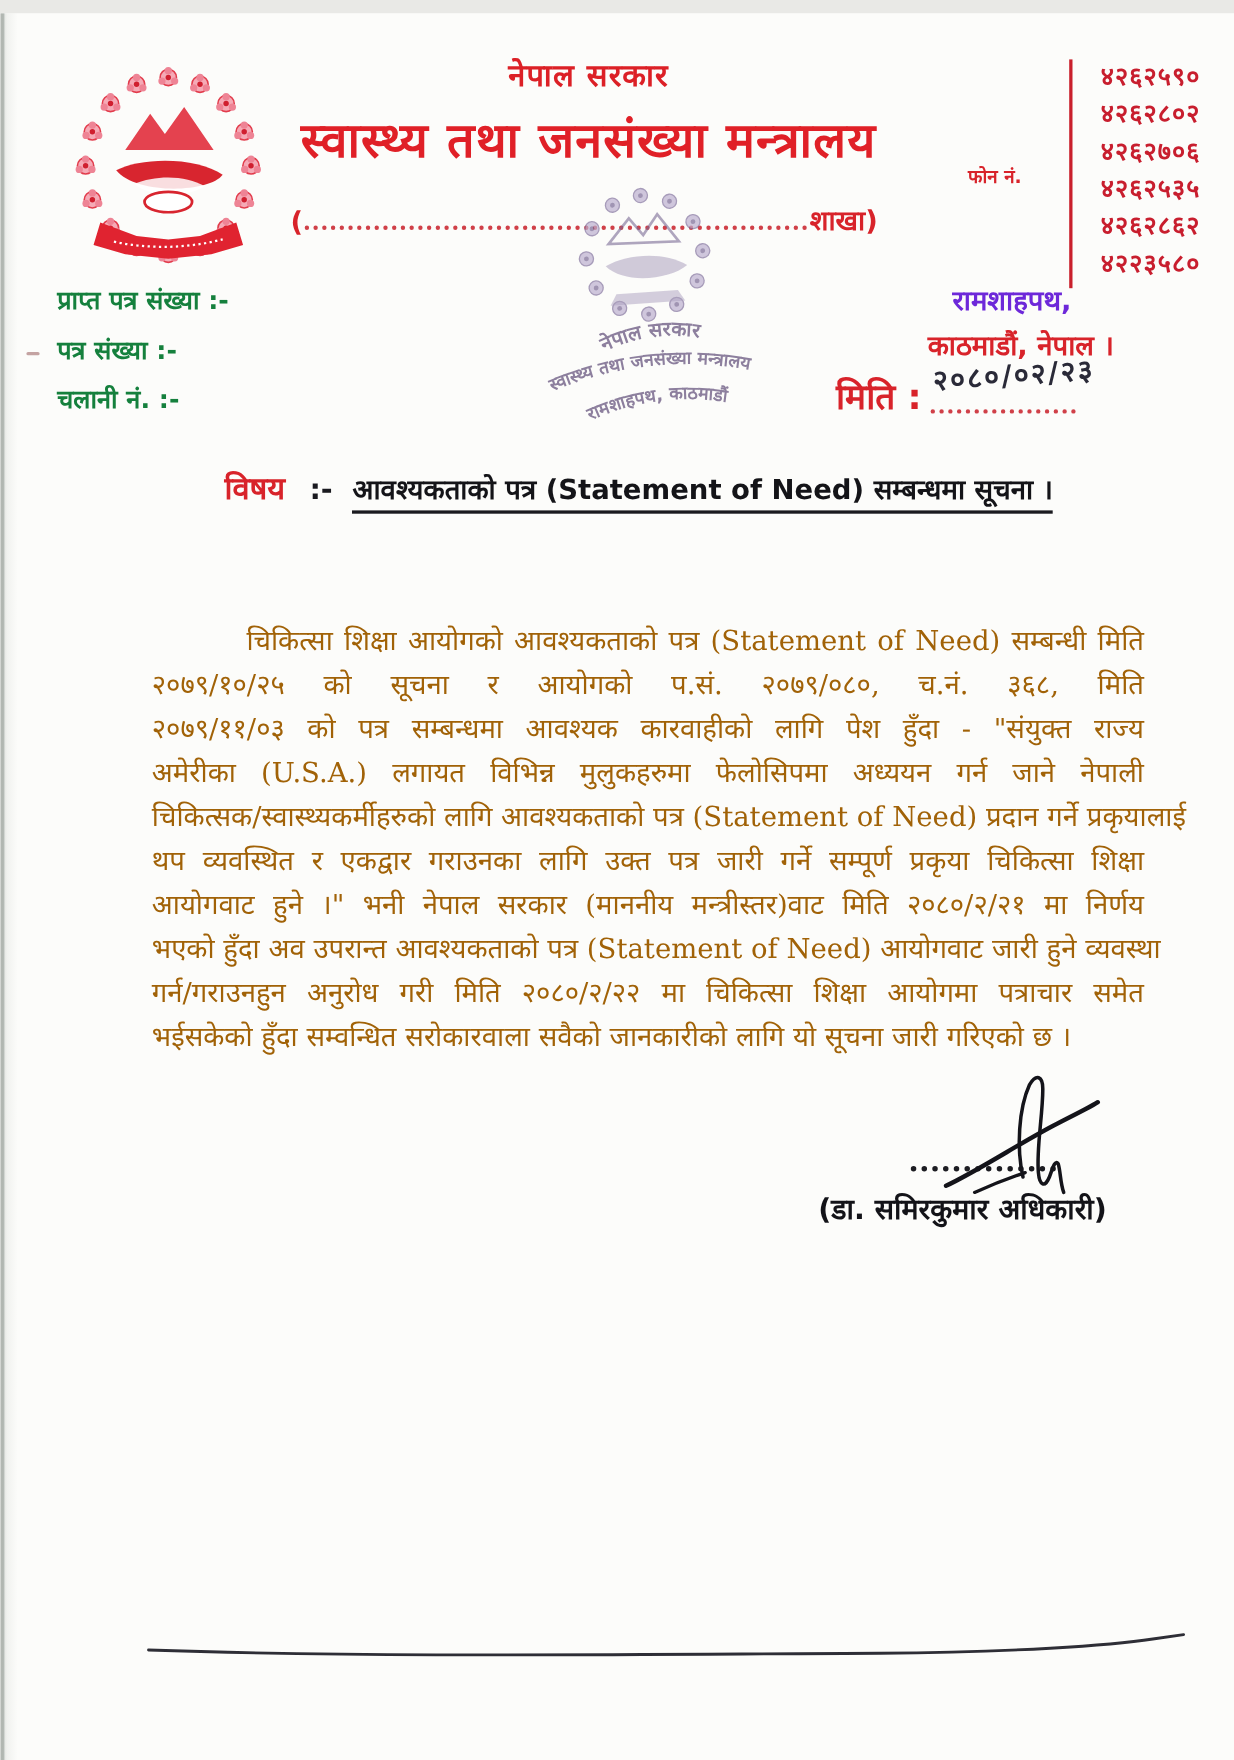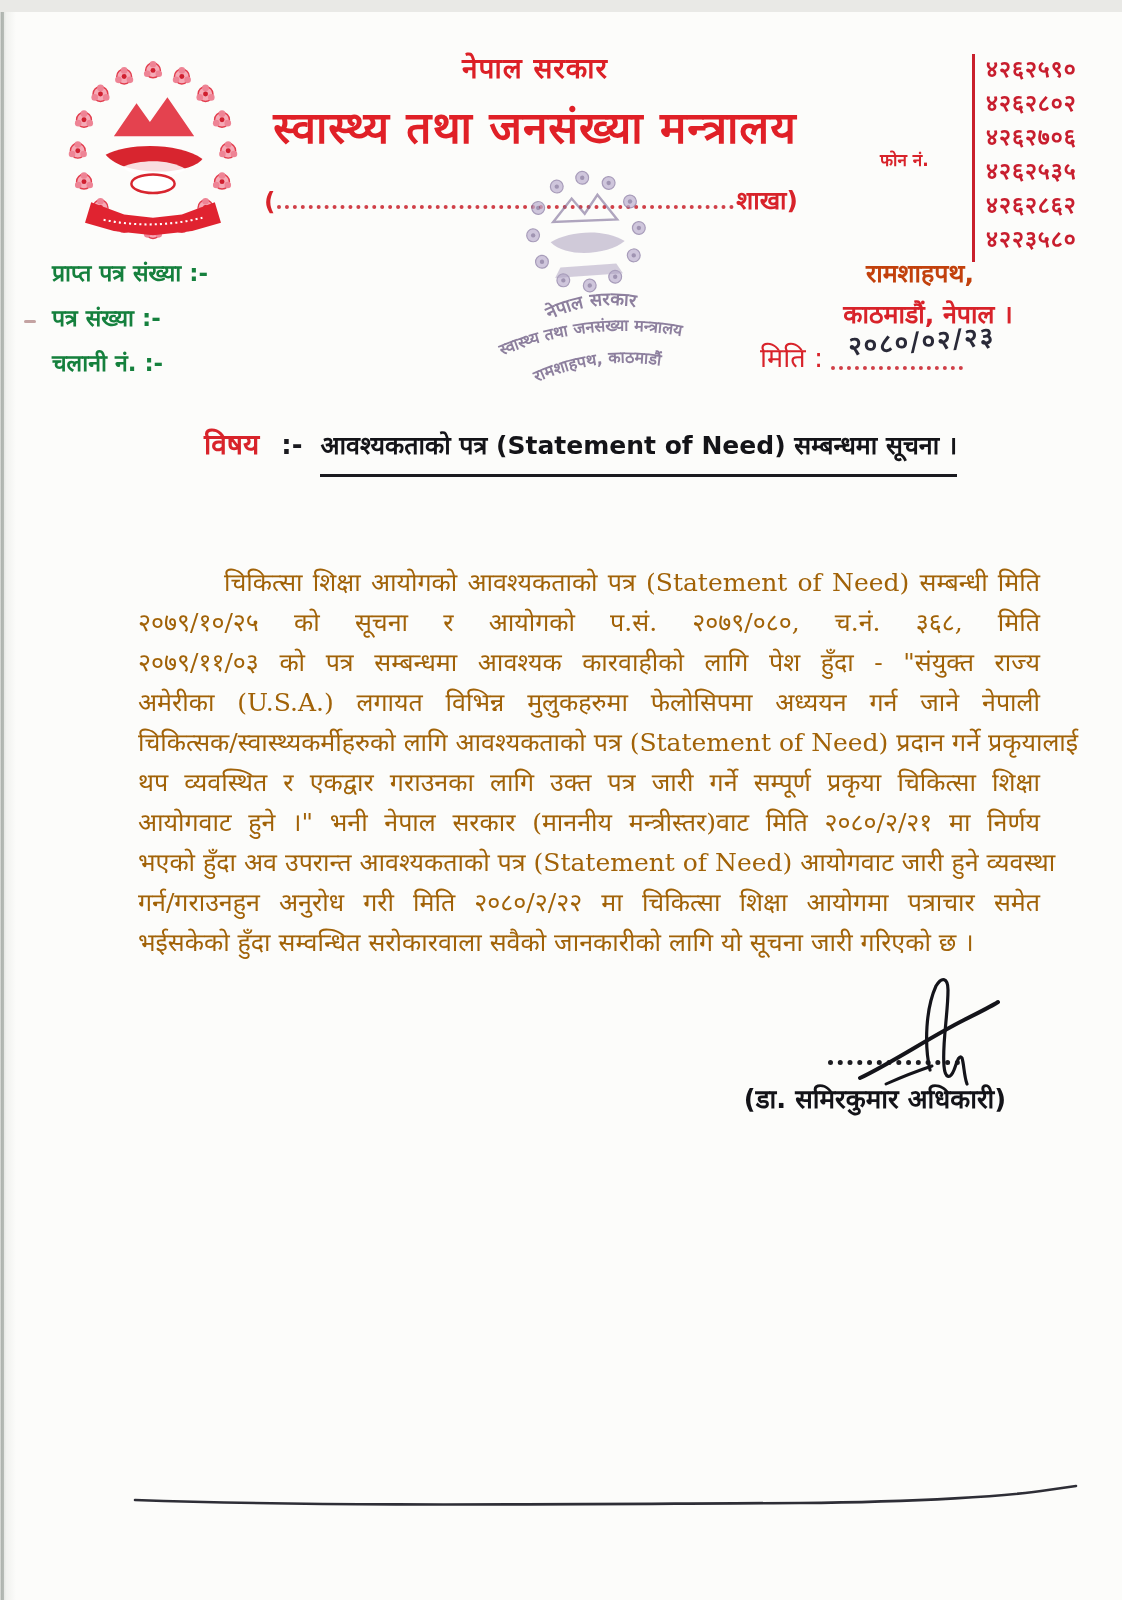--- a/index.html
+++ b/index.html
@@ -16,46 +16,46 @@
   .gov-title{position:absolute;left:250px;top:36px;width:570px;text-align:center;
     font-size:28px;font-weight:bold;color:#dc2026;letter-spacing:1px;}
   .ministry{position:absolute;left:190px;top:84px;width:690px;text-align:center;
     font-size:44px;font-weight:bold;color:#e02027;letter-spacing:1px;}
 
   .emblem{position:absolute;left:50px;top:48px;}
 
   .phone-label{position:absolute;left:880px;top:136px;font-size:17px;font-weight:bold;color:#d8232a;}
   .phone-rule{position:absolute;left:972px;top:42px;width:3px;height:208px;background:#c9202c;}
   .phone-list{position:absolute;left:986px;top:40px;width:120px;}
-  .phone-list div{height:34px;font-size:23px;font-weight:bold;color:#c81e2e;letter-spacing:1px;}
+  .phone-list div{height:34px;font-size:23px;font-weight:bold;color:#c81e2e;letter-spacing:1px;text-align:center;}
 
   .branch-line{position:absolute;left:264px;top:170px;width:534px;display:flex;align-items:flex-end;
     font-size:25px;font-weight:bold;color:#d8232a;}
   .branch-dots{flex:1;border-bottom:4px dotted #d04048;margin:0 2px 7px 2px;height:1px;}
 
   .stamp{position:absolute;left:438px;top:158px;transform:rotate(-4deg);opacity:0.88;}
 
   .refs{position:absolute;left:52px;top:244px;}
   .refs div{height:45px;font-size:23px;font-weight:bold;color:#15803d;}
 
-  .addr1{position:absolute;left:850px;top:243px;width:140px;text-align:center;font-size:25px;font-weight:bold;color:#c2410c;}
+  .addr1{position:absolute;left:850px;top:243px;width:140px;text-align:center;font-size:25px;font-weight:bold;color:#6d28d9;}
   .addr2{position:absolute;left:828px;top:284px;width:200px;text-align:center;font-size:25px;font-weight:bold;color:#d8232a;}
 
   .date-row{position:absolute;left:760px;top:326px;display:flex;align-items:flex-end;
-    font-size:27px;font-weight:normal;color:#d8232a;}
+    font-size:32px;font-weight:bold;color:#d8232a;}
   .date-dots{width:132px;border-bottom:4px dotted #d04048;margin:0 0 5px 8px;height:1px;}
   .date-value{position:absolute;left:848px;top:310px;font-size:26px;font-weight:600;
     color:#2a2a38;transform:rotate(-4deg);letter-spacing:2px;white-space:nowrap;
     font-family:"DejaVu Sans",sans-serif;}
 
   .subject-row{position:absolute;left:204px;top:412px;display:flex;align-items:baseline;white-space:nowrap;gap:12px;}
   .subject-label{font-size:28px;font-weight:bold;color:#d8232a;margin-right:10px;}
   .subject-sep{font-size:26px;font-weight:bold;color:#1a1a1f;margin-right:6px;}
   .subject-text{font-size:25px;font-weight:bold;color:#141418;
-    border-bottom:3px solid #1a1a1f;padding-bottom:13px;}
+    border-bottom:3px solid #1a1a1f;padding-bottom:3px;}
 
   .body-block{position:absolute;left:138px;top:552px;width:902px;
     font-family:"DejaVu Serif","Liberation Serif",serif;color:#a16207;}
   .bline{height:40px;font-size:25px;text-align:justify;text-align-last:justify;white-space:nowrap;}
   .bline.indent{padding-left:86px;}
   .bline.last{text-align-last:left;}
 
   .sig-dots{position:absolute;left:828px;top:1030px;width:132px;border-bottom:5px dotted #1d1d22;height:18px;}
   .sig-scribble{position:absolute;left:846px;top:962px;}
   .sig-name{position:absolute;left:742px;top:1068px;width:266px;text-align:center;

